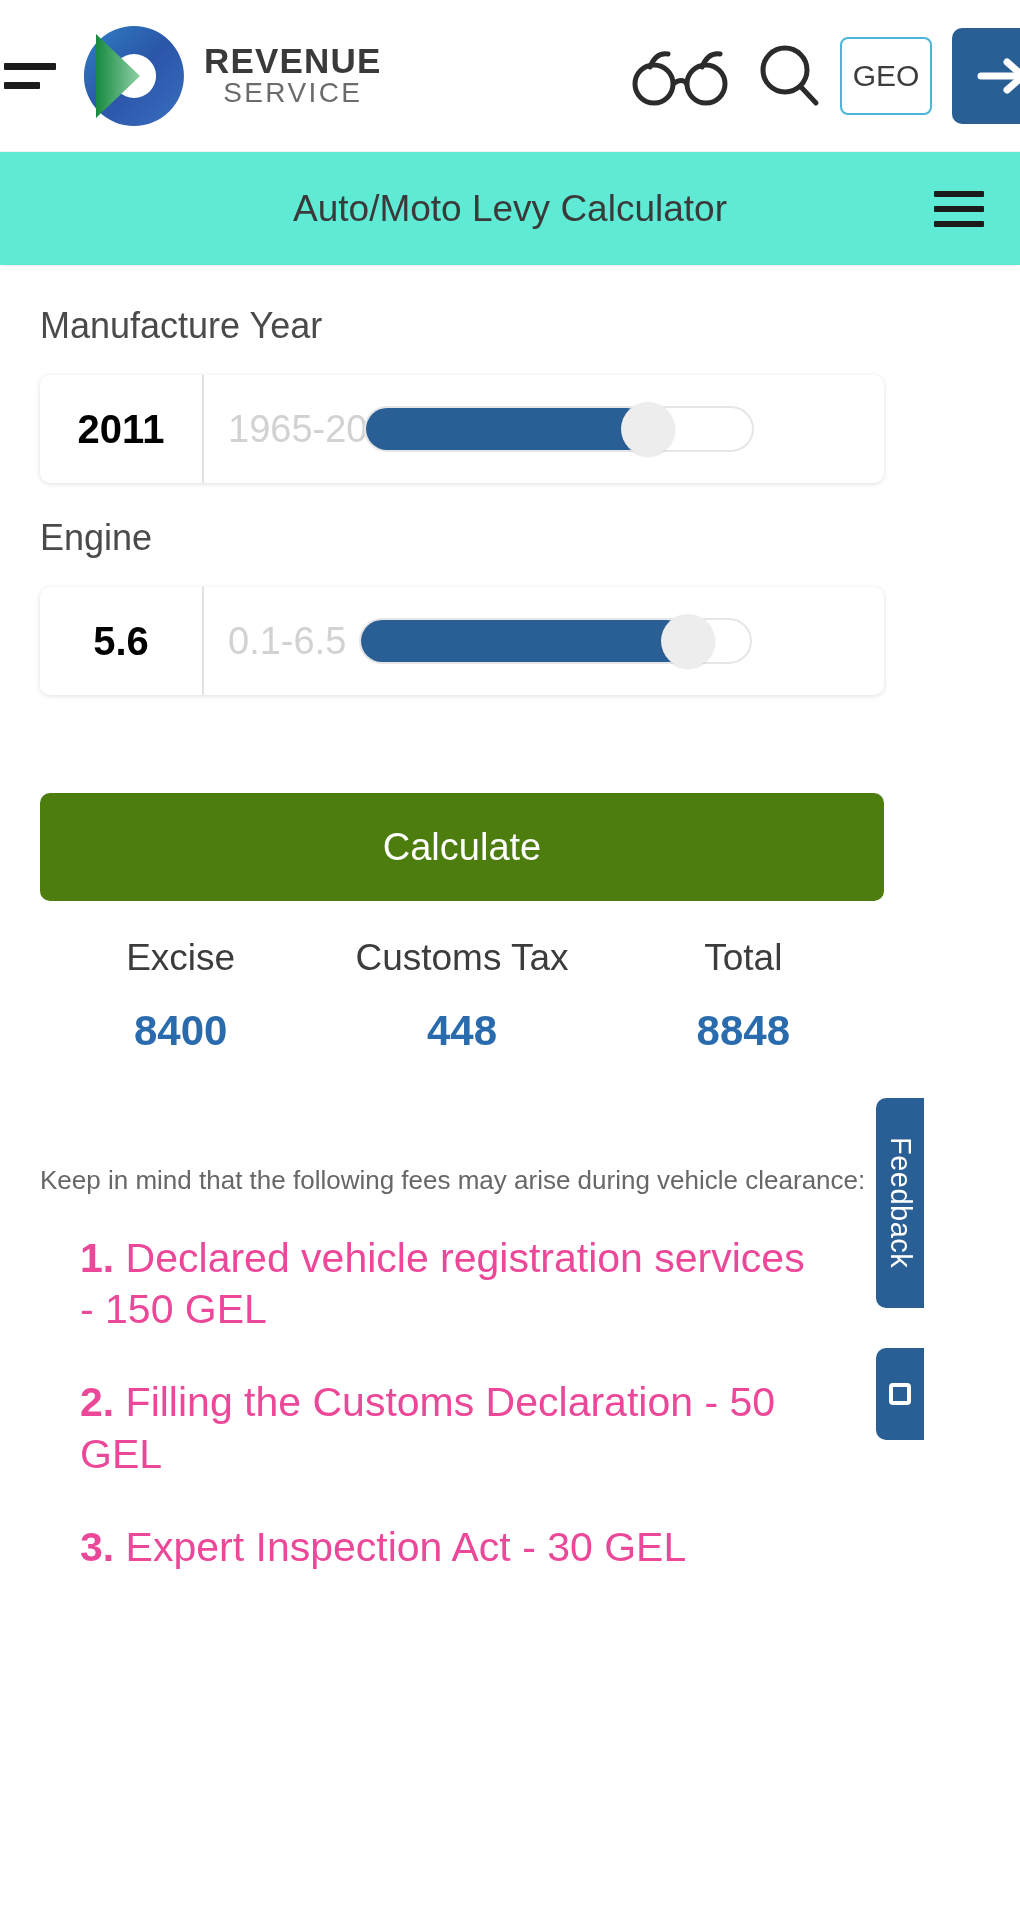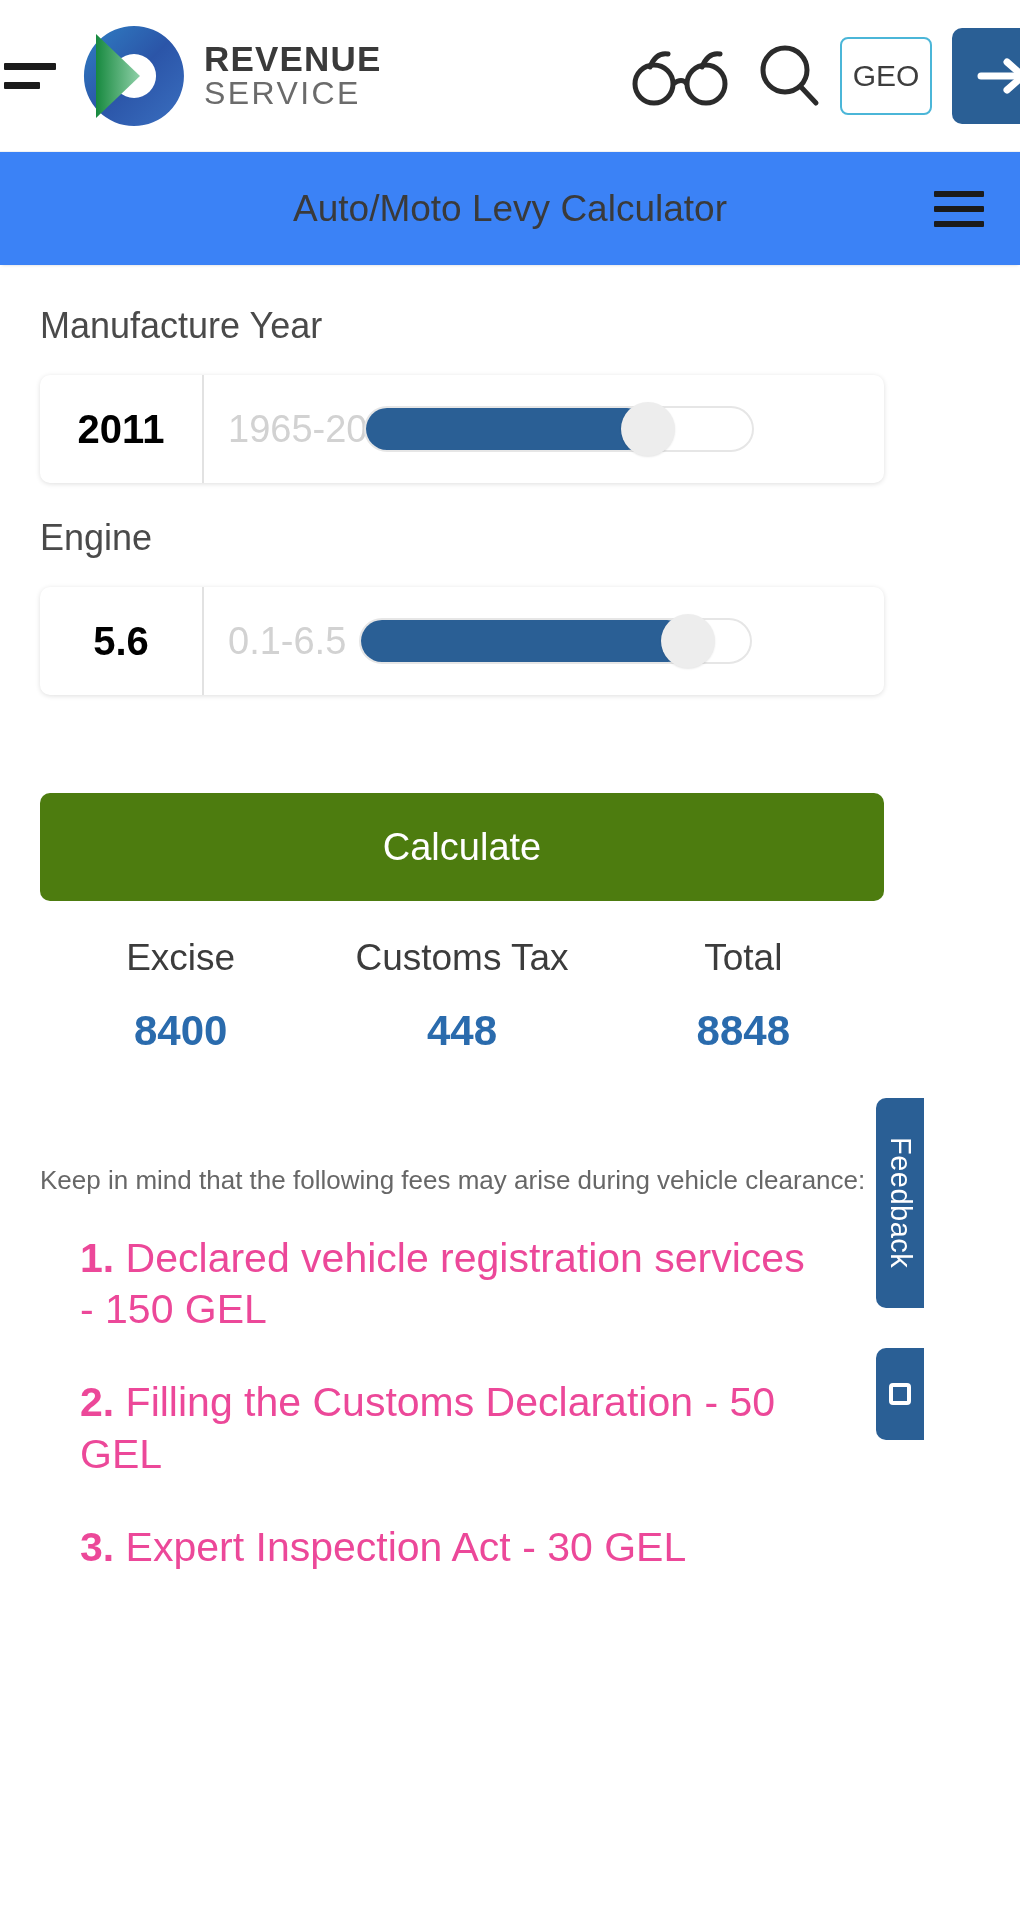--- a/index.html
+++ b/index.html
@@ -64,25 +64,26 @@
     line-height: 1.02;
   }
   .logo-text .l1 {
     font-size: 35px;
     font-weight: 700;
     letter-spacing: 1.2px;
     color: #3a3a3a;
     font-family: "Liberation Sans", sans-serif;
   }
   .logo-text .l2 {
-    font-size: 32px;
+    font-size: 28px;
     font-weight: 400;
     letter-spacing: 2.4px;
     color: #6b6b6b;
     font-family: "Liberation Sans", sans-serif;
+    text-align: center;
   }
 
   .header-tools {
     margin-left: auto;
     display: flex;
     align-items: center;
     gap: 20px;
     padding-right: 0;
   }
 
@@ -117,21 +118,21 @@
     align-items: center;
     justify-content: center;
     margin-right: -36px;
   }
 
   
   .title-bar {
     position: relative;
     width: 1020px;
     height: 113px;
-    background: #3b82f6;
+    background: #5eead4;
     display: flex;
     align-items: center;
     box-shadow: 0 2px 3px -2px rgba(0,0,0,0.18);
   }
   .title-bar .page-title {
     position: absolute;
     left: 0; right: 0;
     text-align: center;
     font-size: 37px;
     color: #3a3a3a;

